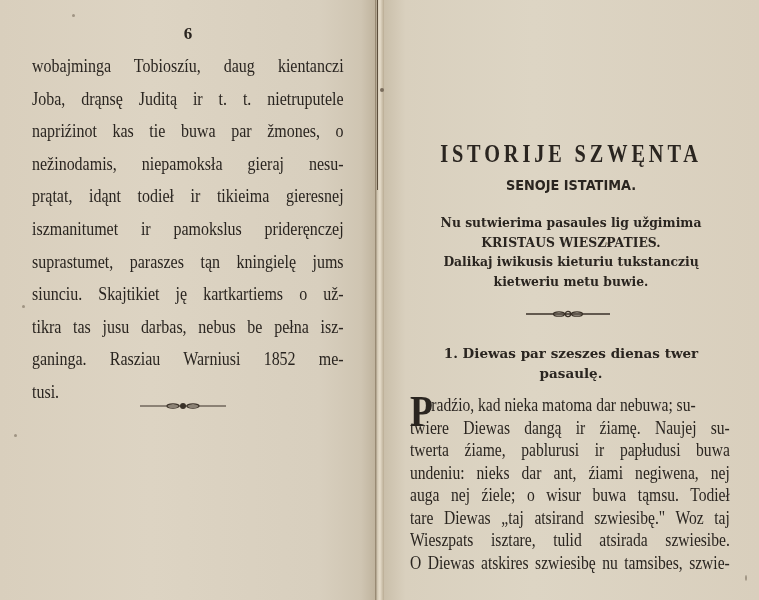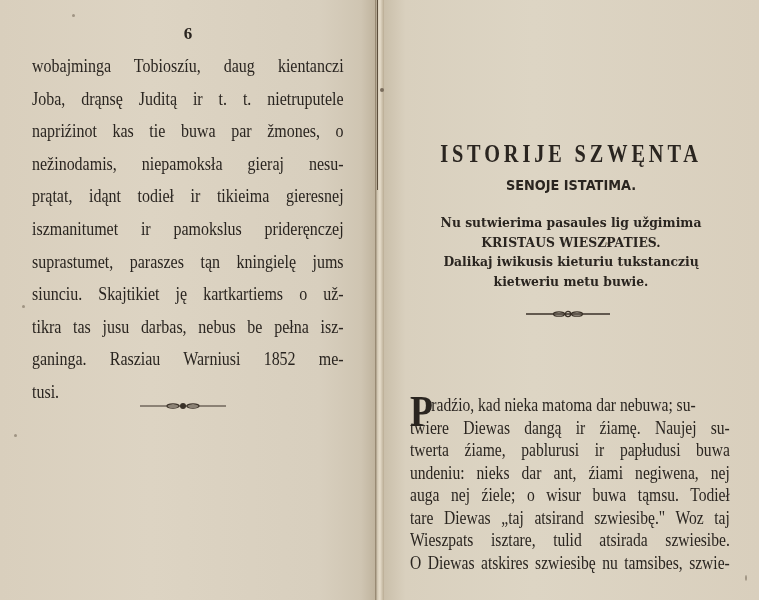--- a/index.html
+++ b/index.html
@@ -137,20 +137,24 @@
     <span class="line">kietweriu metu buwie.</span>
   </div>
 
   <svg class="ornament ornament-right" viewBox="0 0 84 10">
     <line x1="0" y1="5" x2="84" y2="5" stroke="#3a3128" stroke-width="1.3"></line>
     <ellipse cx="33" cy="5" rx="5.5" ry="2.2" fill="none" stroke="#3a3128" stroke-width="1.3"></ellipse>
     <ellipse cx="51" cy="5" rx="5.5" ry="2.2" fill="none" stroke="#3a3128" stroke-width="1.3"></ellipse>
     <circle cx="42" cy="5" r="2.6" fill="none" stroke="#3a3128" stroke-width="1.3"></circle>
   </svg>
 
+  <div class="chapter-heading">
+    <div>1. Diewas par szeszes dienas twer</div>
+    <div>pasaulę.</div>
+  </div>
 
   <div class="dropcap">P</div>
 
   <div class="right-text">
     <span class="line first"><span class="after-cap">radźio, kad nieka matoma dar nebuwa; su-</span></span>
     <span class="line">twiere Diewas dangą ir źiamę. Naujej su-</span>
     <span class="line">twerta źiame, pablurusi ir papłudusi buwa</span>
     <span class="line">undeniu: nieks dar ant, źiami negiwena, nej</span>
     <span class="line">auga nej źiele; o wisur buwa tąmsu. Todieł</span>
     <span class="line">tare Diewas „taj atsirand szwiesibę." Woz taj</span>

